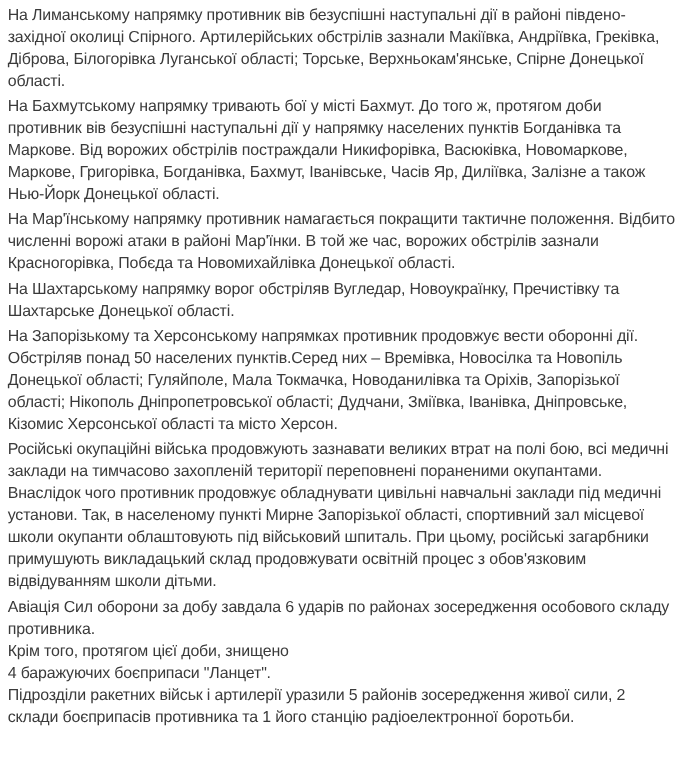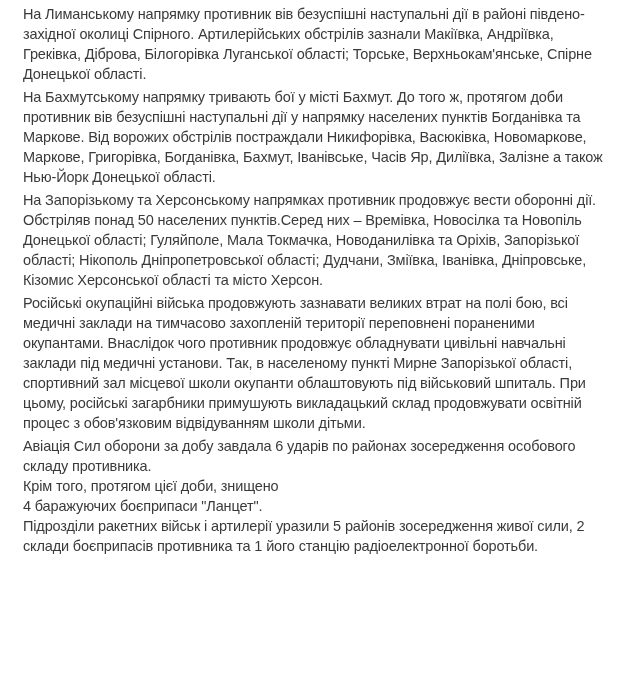--- a/index.html
+++ b/index.html
@@ -17,29 +17,31 @@
     width: 623px;
     padding: 4px 8px 0 7px;
     font-family: "Liberation Sans", "DejaVu Sans", sans-serif;
     font-size: 14.5px;
     line-height: 20px;
     letter-spacing: -0.15px;
     color: #3a3a3a;
     -webkit-font-smoothing: antialiased;
   }
   .post p {
-    margin: 0 0 3px 16px;
+    margin: 0 0 3px 0;
     white-space: pre-wrap; 
   }
 </style>
 </head>
 <body>
 
 <div class="post">
   <p>На Лиманському напрямку противник вів безуспішні наступальні дії в районі південо-західної околиці Спірного. Артилерійських обстрілів зазнали Макіївка, Андріївка, Греківка, Діброва, Білогорівка Луганської області; Торське, Верхньокам'янське, Спірне Донецької області.</p>
   <p>На Бахмутському напрямку тривають бої у місті Бахмут. До того ж, протягом доби противник вів безуспішні наступальні дії у напрямку населених пунктів Богданівка та Маркове. Від ворожих обстрілів постраждали Никифорівка, Васюківка, Новомаркове, Маркове, Григорівка, Богданівка, Бахмут, Іванівське, Часів Яр, Диліївка, Залізне а також Нью-Йорк Донецької області.</p>
+  <p>На Мар'їнському напрямку противник намагається покращити тактичне положення. Відбито численні ворожі атаки в районі Мар'їнки. В той же час, ворожих обстрілів зазнали Красногорівка, Побєда та Новомихайлівка Донецької області.</p>
+  <p>На Шахтарському напрямку ворог обстріляв Вугледар, Новоукраїнку, Пречистівку та Шахтарське Донецької області.</p>
   <p>На Запорізькому та Херсонському напрямках противник продовжує вести оборонні дії. Обстріляв понад 50 населених пунктів.Серед них – Времівка, Новосілка та Новопіль Донецької області; Гуляйполе, Мала Токмачка, Новоданилівка та Оріхів, Запорізької області; Нікополь Дніпропетровської області; Дудчани, Зміївка, Іванівка, Дніпровське, Кізомис Херсонської області та місто Херсон.</p>
   <p>Російські окупаційні війська продовжують зазнавати великих втрат на полі бою, всі медичні заклади на тимчасово захопленій території переповнені пораненими окупантами. Внаслідок чого противник продовжує обладнувати цивільні навчальні заклади під медичні установи. Так, в населеному пункті Мирне Запорізької області, спортивний зал місцевої школи окупанти облаштовують під військовий шпиталь. При цьому, російські загарбники примушують викладацький склад продовжувати освітній процес з обов'язковим відвідуванням школи дітьми.</p>
   <p>Авіація Сил оборони за добу завдала 6 ударів по районах зосередження особового складу противника.
 Крім того, протягом цієї доби, знищено
 4 баражуючих боєприпаси "Ланцет".
 Підрозділи ракетних військ і артилерії уразили 5 районів зосередження живої сили, 2 склади боєприпасів противника та 1 його станцію радіоелектронної боротьби.</p>
 </div>
 
 </body></html>

